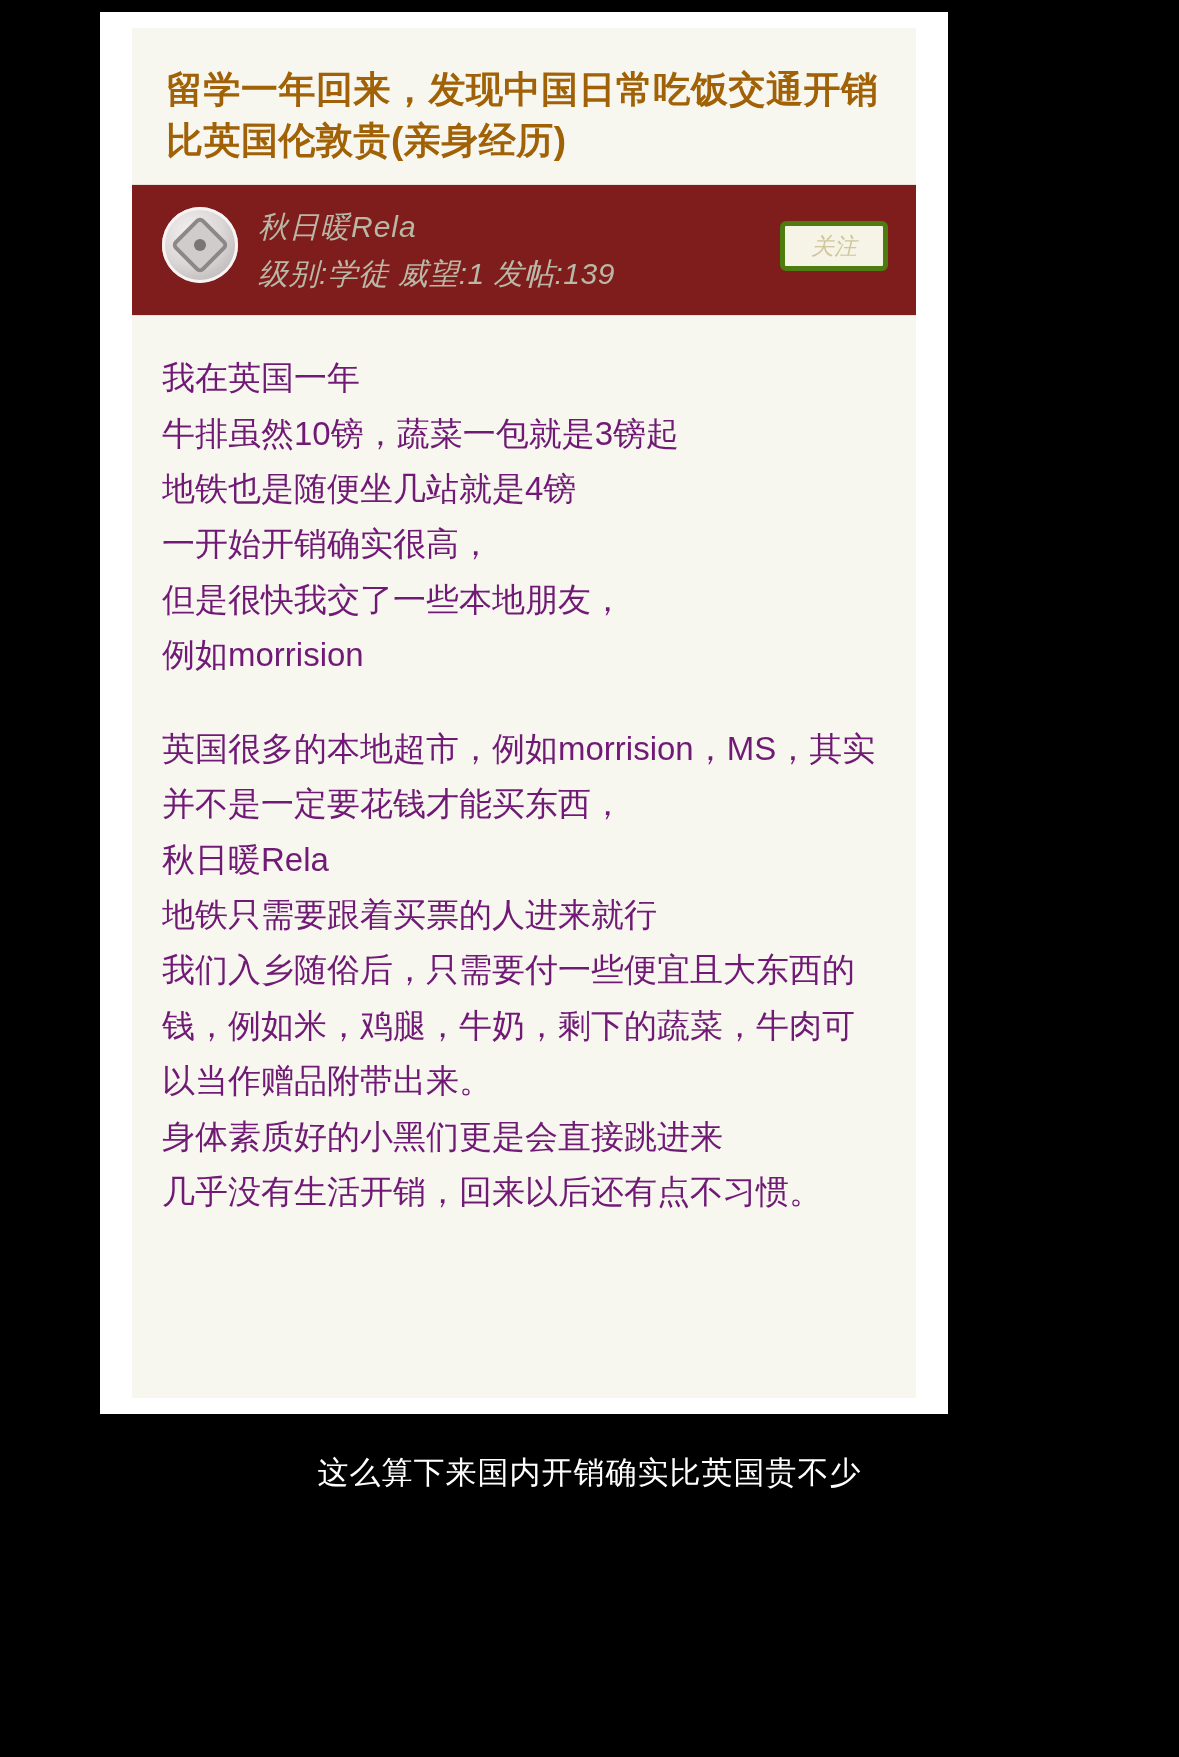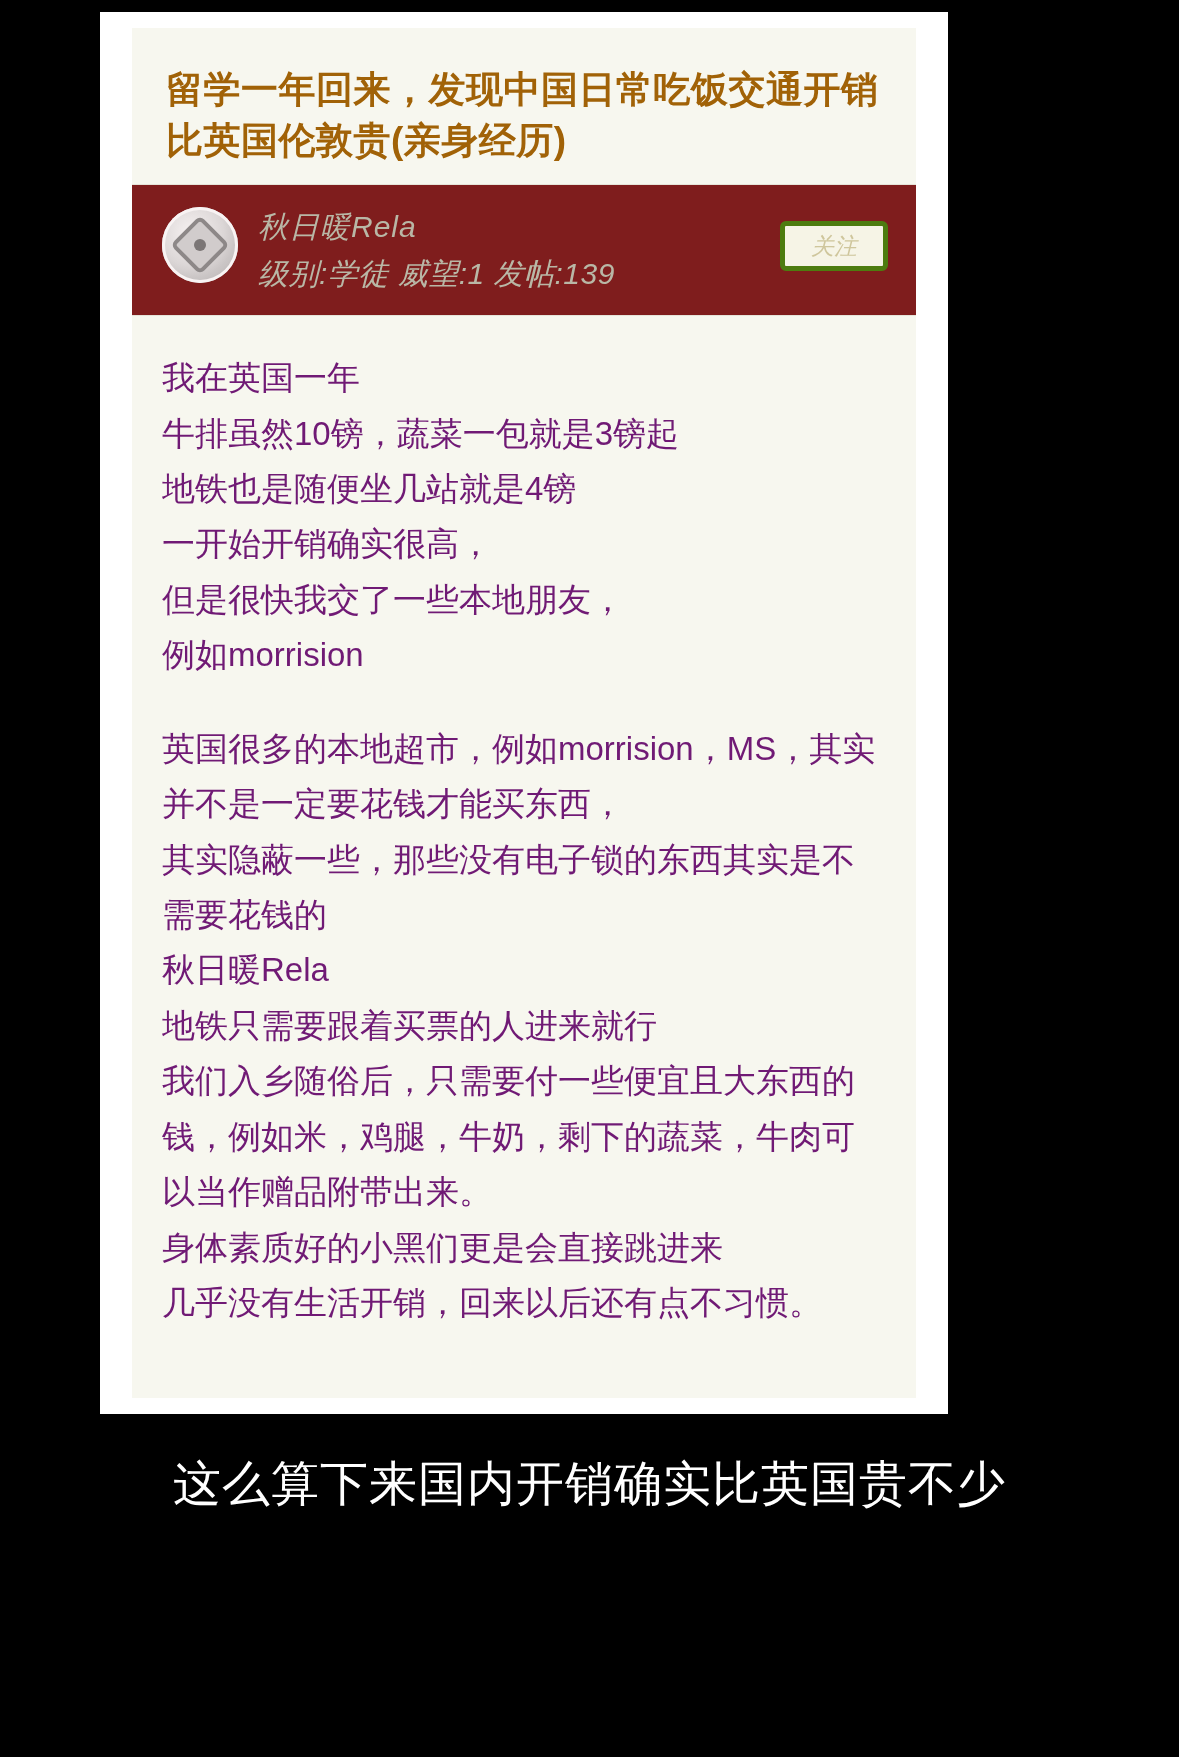--- a/index.html
+++ b/index.html
@@ -151,21 +151,21 @@
   }
 
   
   #caption {
     position: absolute;
     left: 0;
     top: 1452px;
     width: 1179px;
     text-align: center;
     color: #ffffff;
-    font-size: 48px;
+    font-size: 31px;
     letter-spacing: 1px;
   }
 </style>
 </head>
 <body>
 
 <div id="screen">
 
   <div id="post-frame">
     <div id="post-card">
@@ -183,21 +183,20 @@
 
       <div class="post-body">
         <p>我在英国一年</p>
         <p>牛排虽然10镑，蔬菜一包就是3镑起</p>
         <p>地铁也是随便坐几站就是4镑</p>
         <p>一开始开销确实很高，</p>
         <p>但是很快我交了一些本地朋友，</p>
         <p>例如morrision</p>
         <div class="para-gap"></div>
         <p>英国很多的本地超市，例如morrision，MS，其实并不是一定要花钱才能买东西，</p>
-        <p>其实隐蔽一些，那些没有电子锁的东西其实是不需要花钱的</p>
         <p>秋日暖Rela</p>
         <p>地铁只需要跟着买票的人进来就行</p>
         <p>我们入乡随俗后，只需要付一些便宜且大东西的钱，例如米，鸡腿，牛奶，剩下的蔬菜，牛肉可以当作赠品附带出来。</p>
         <p>身体素质好的小黑们更是会直接跳进来</p>
         <p>几乎没有生活开销，回来以后还有点不习惯。</p>
       </div>
 
     </div>
   </div>
 

